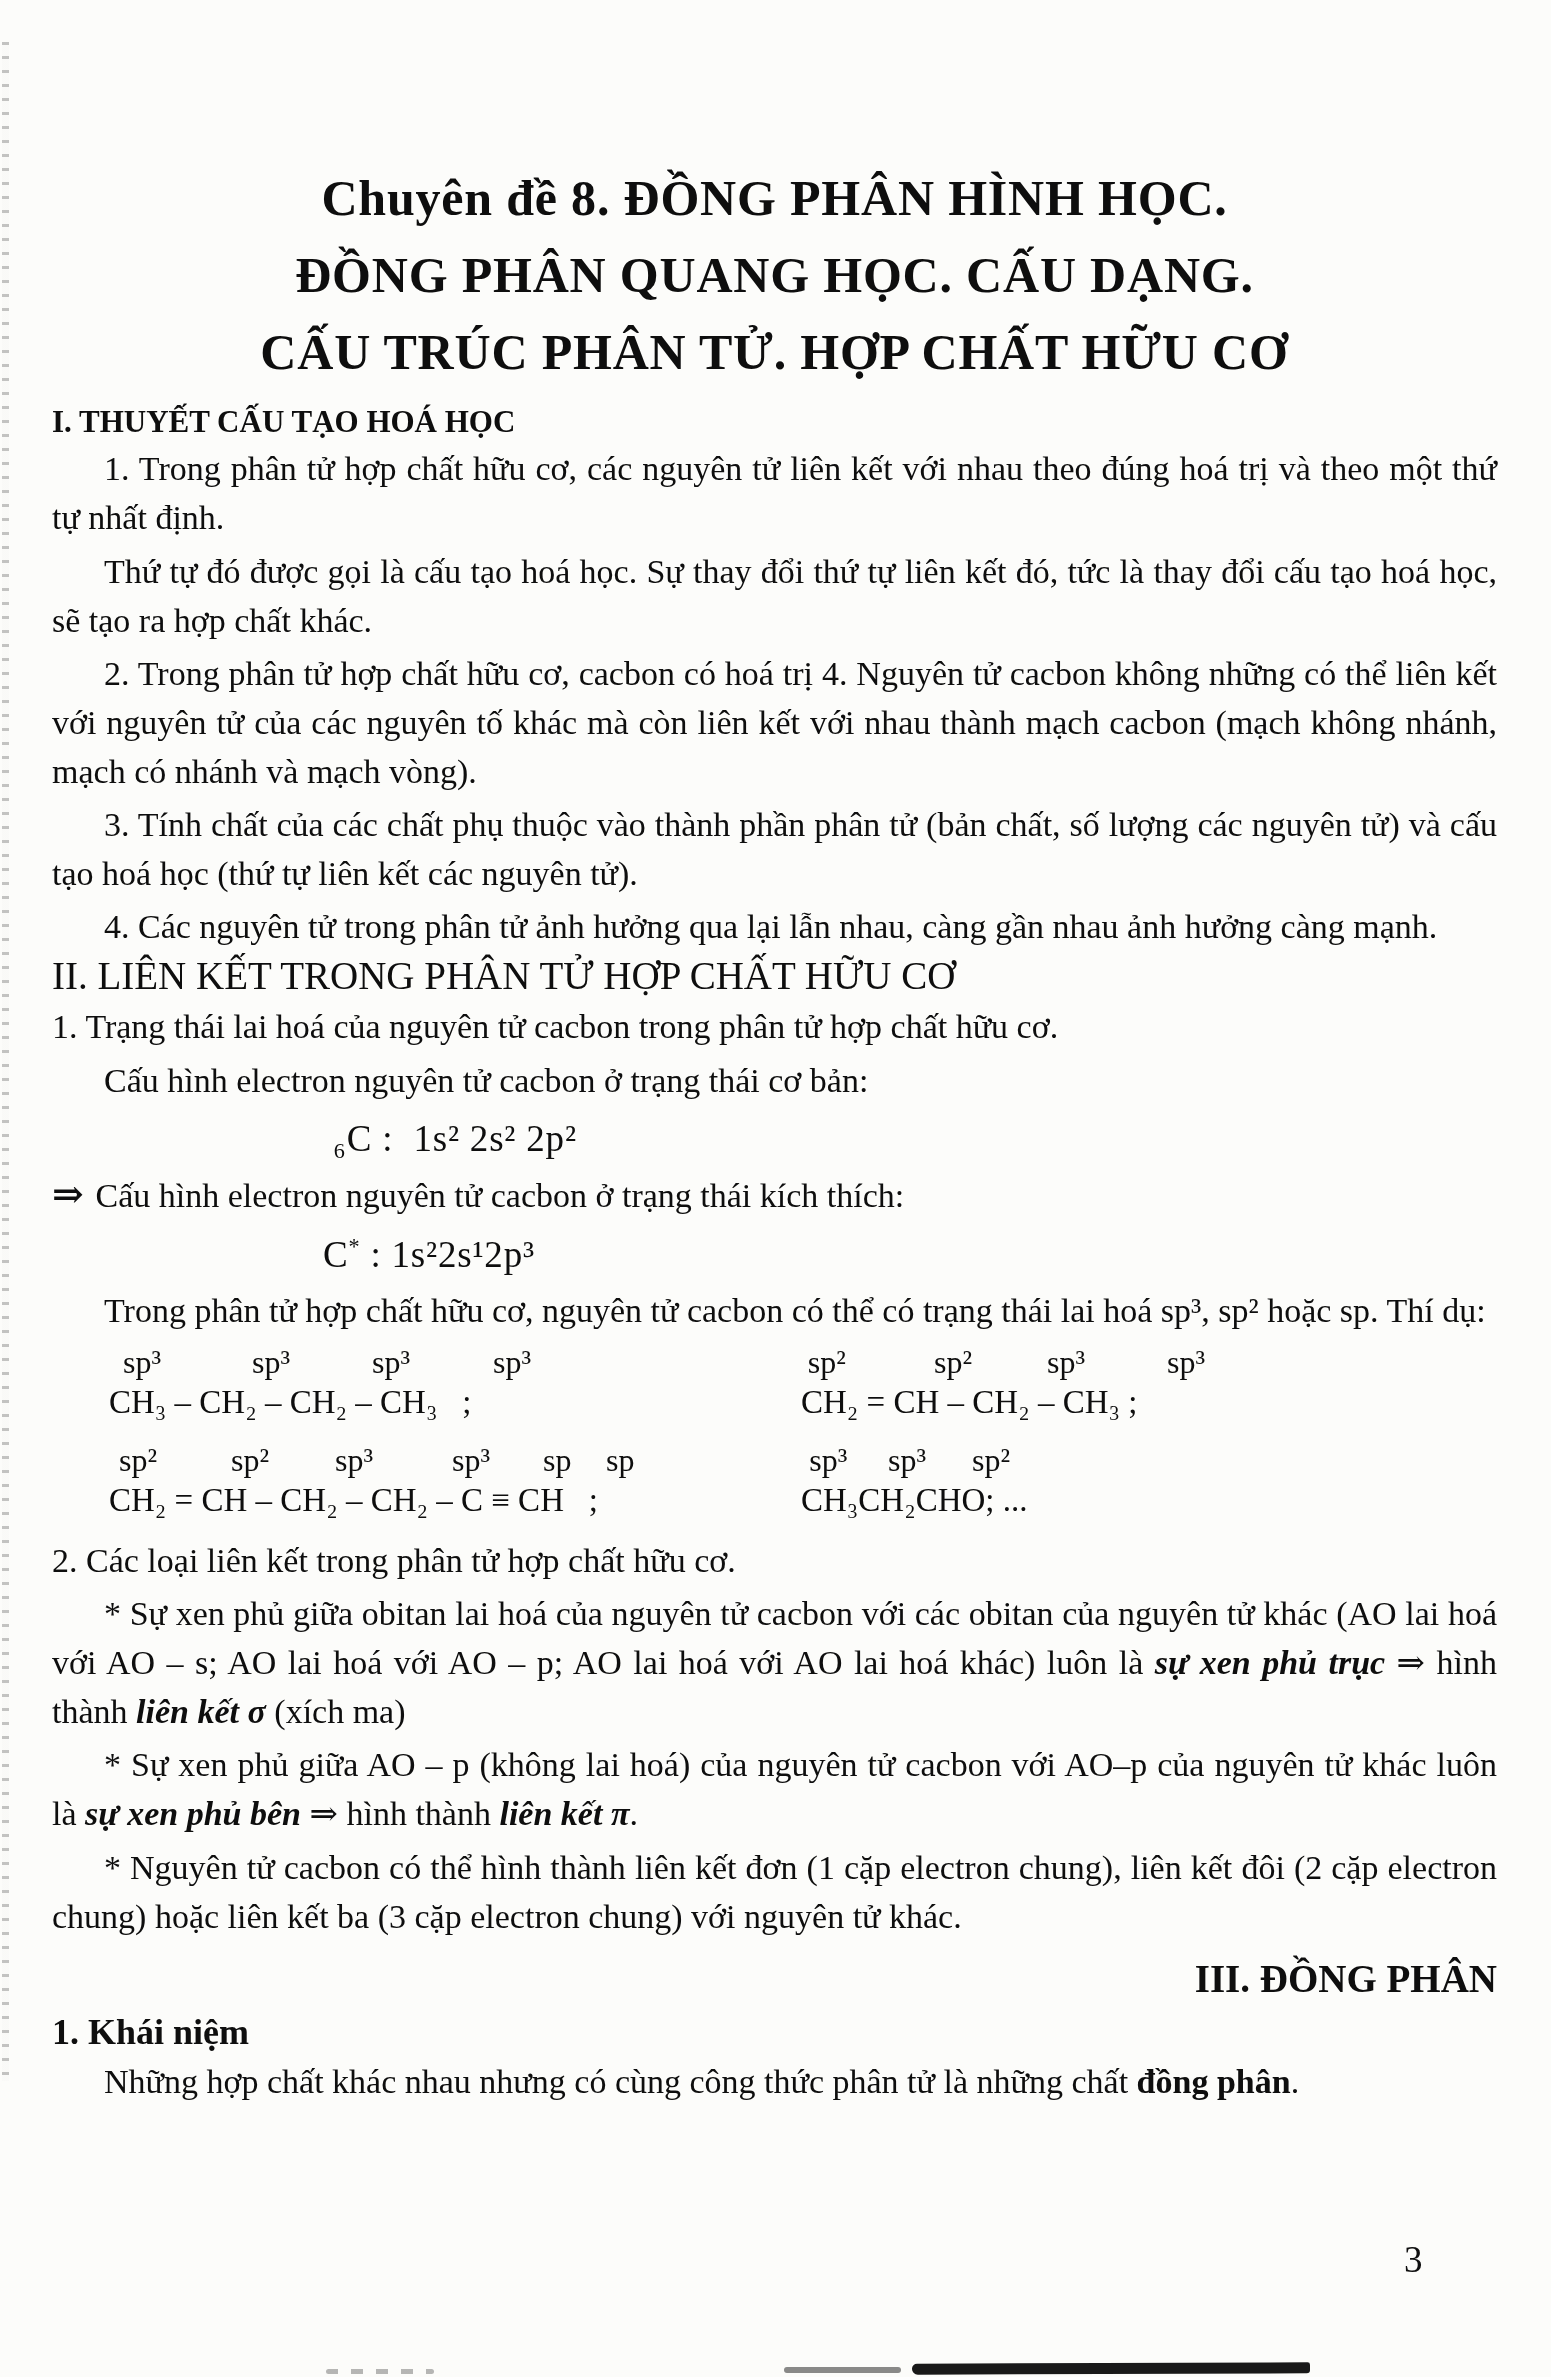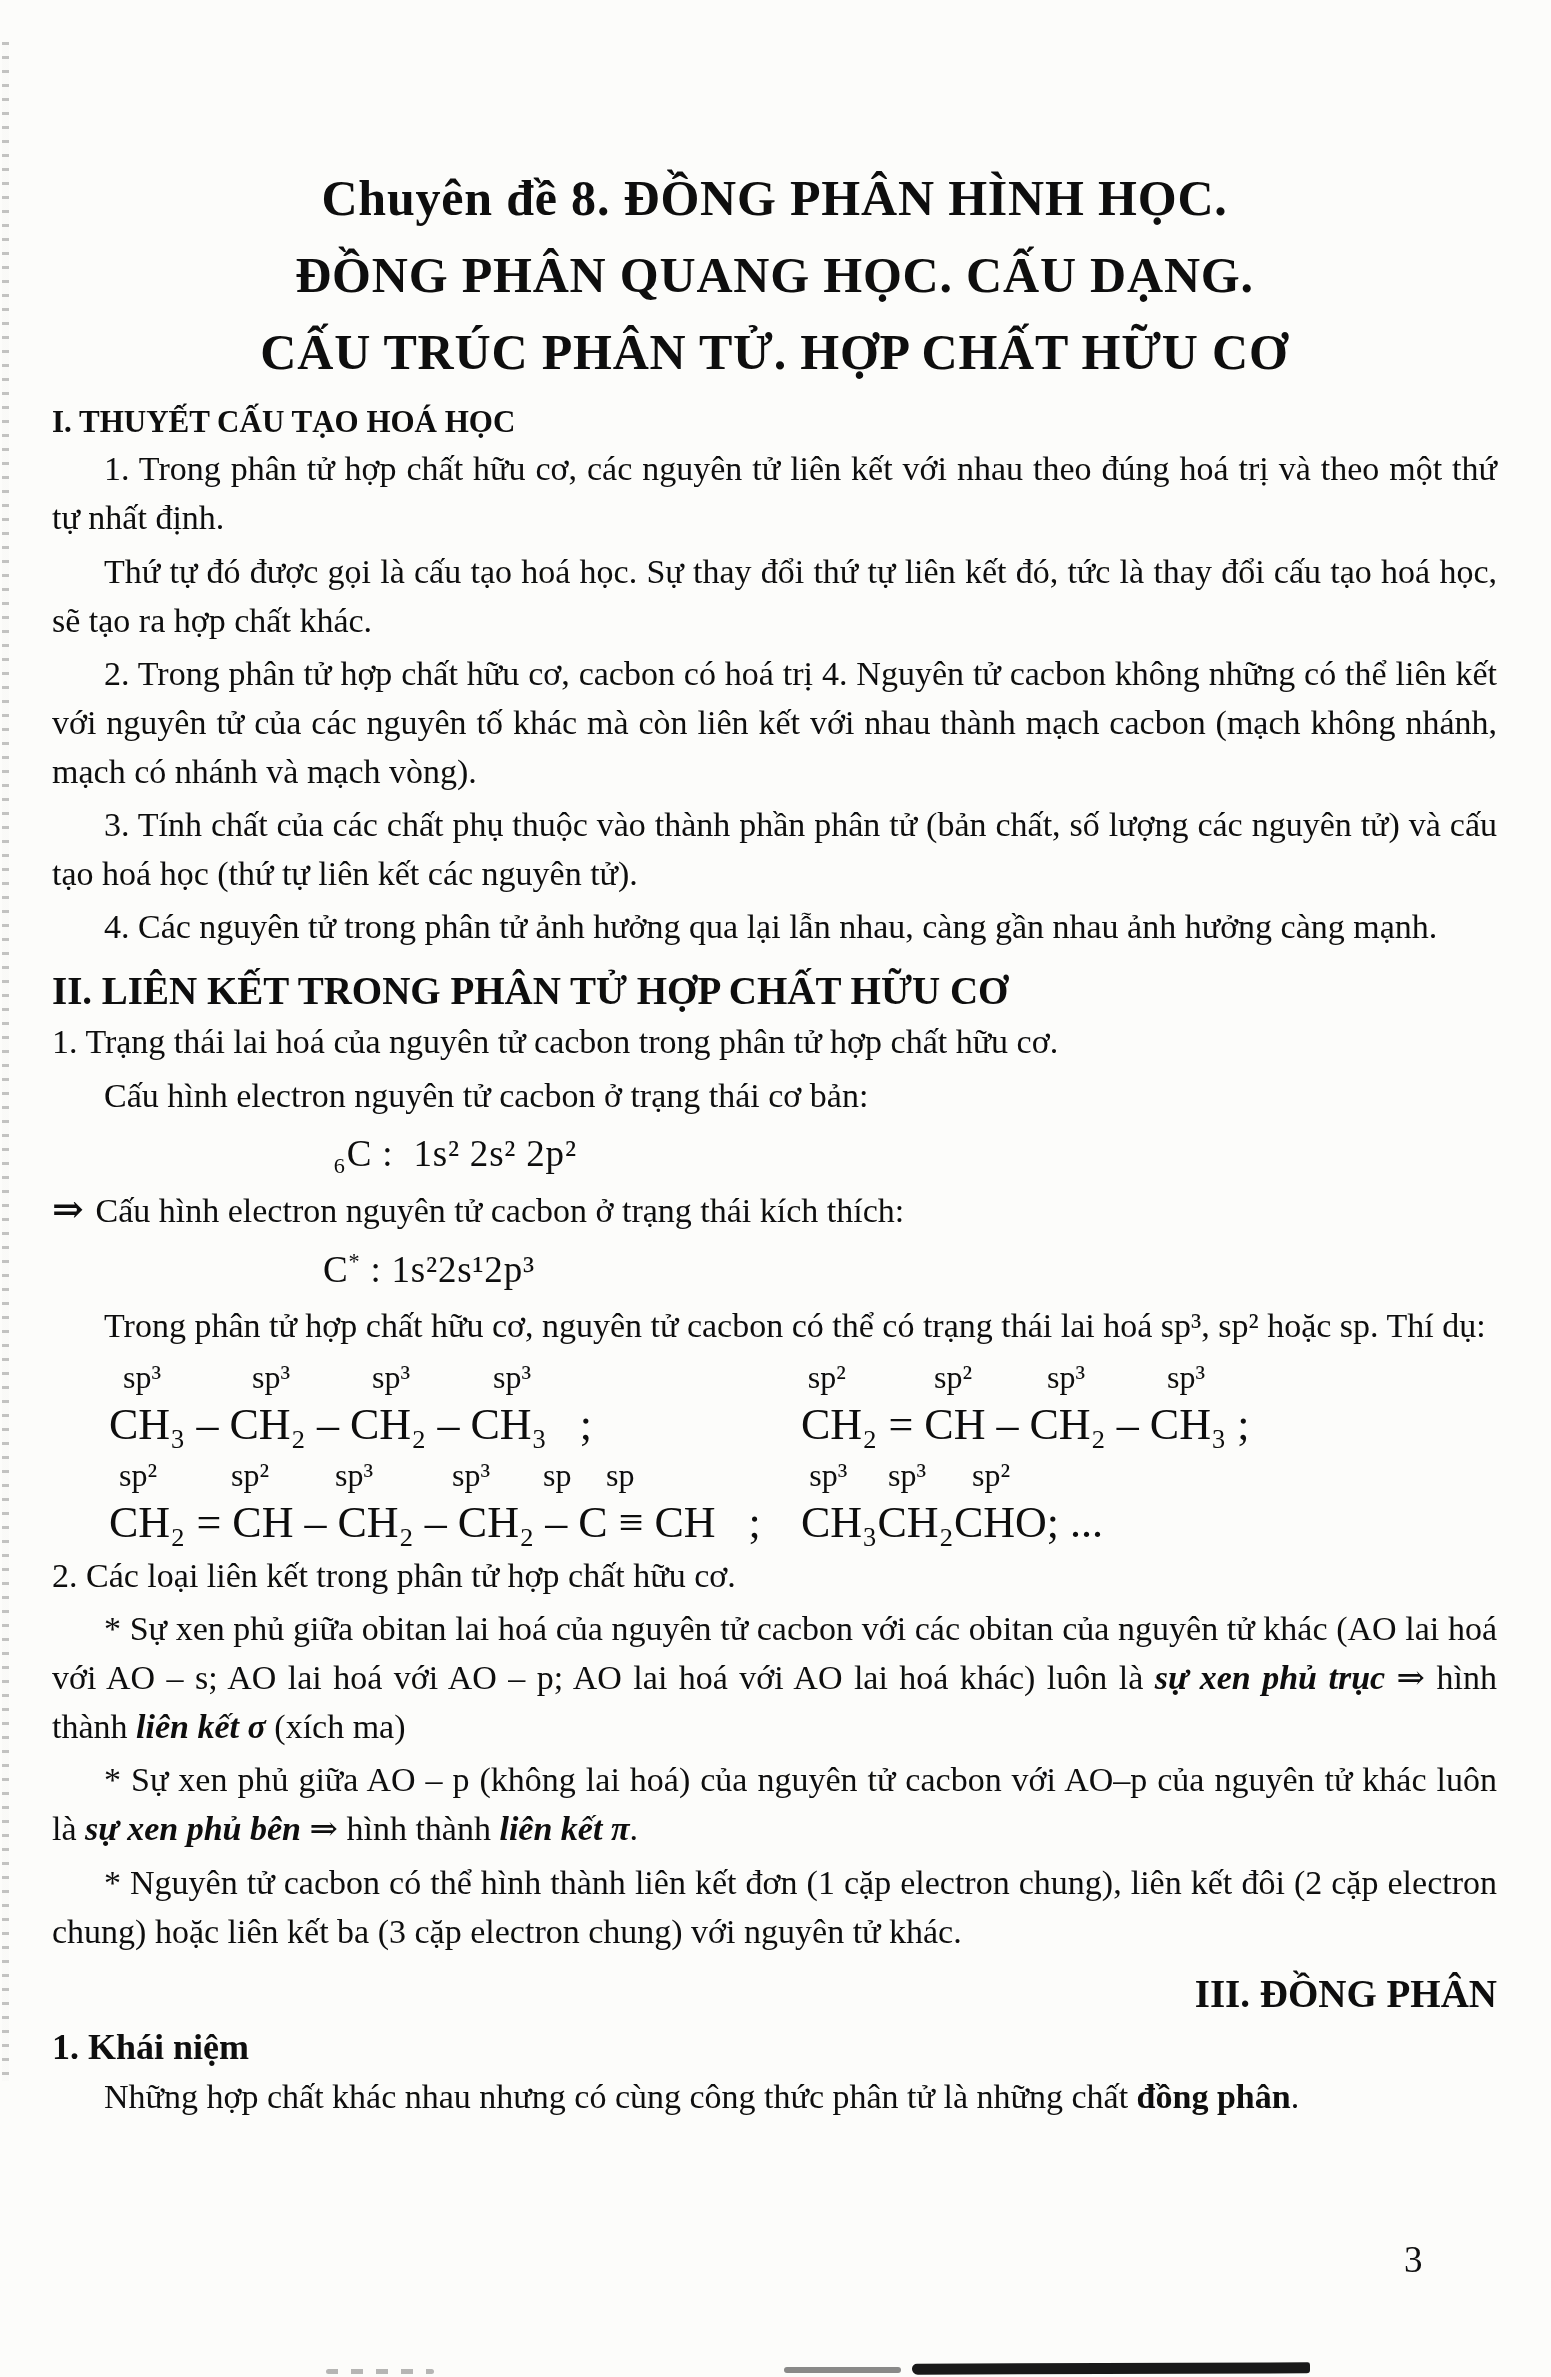--- a/index.html
+++ b/index.html
@@ -11,21 +11,21 @@
     font-family:"Liberation Serif","DejaVu Serif",serif;
     color:#0e0e0e;
     overflow:hidden;
   }
   .content {
     position:absolute; left:52px; right:55px; top:125px;
   }
   .title { text-align:center; font-weight:bold; font-size:50px; line-height:77px; letter-spacing:0.8px; margin-top:35px; }
   .h-a   { font-size:38px; font-weight:bold; margin-top:30px; }
   .h-1   { font-size:31px; font-weight:bold; margin-top:13.3px; }
-  .h-2   { font-size:39px; font-weight:bold; margin-top:17px; }
+  .h-2   { font-size:39px; font-weight:normal; margin-top:2px; }
   .h-3   { font-size:39px; font-weight:bold; margin-top:15px;text-align:right; }
   .h-sub { font-size:36px; font-weight:bold; margin-top:10px; }
   p.body {
     font-size:34px; line-height:49px; margin:4.2px 0 0 0;
     text-align:justify;
   }
   .indent { text-indent:52px; }
   .flush  { text-indent:0; }
   .bi { font-weight:bold; font-style:italic; }
   .b  { font-weight:bold; }
@@ -35,21 +35,21 @@
   }
   .sup { vertical-align:super; font-size:60%; line-height:0; }
   .arrow-line { margin-left:48px; text-indent:0; }
   .arrow-glyph { font-size:38px; font-weight:bold; padding-right:11.7px; }
   .examples { margin-top:8.3px; }
   .ex-row { display:flex; margin-top:3.3px; }
   .ex-cell { position:relative; height:87px; }
   .ex-left { width:749px; }
   .ex-right { flex:1; }
   .spl { position:absolute; top:0; font-size:32px; white-space:pre; }
-  .exf { position:absolute; top:40px; font-size:44px; white-space:pre; }
+  .exf { position:absolute; top:40px; font-size:33px; white-space:pre; }
   .page-number { position:absolute; left:1404px; top:2238px; font-size:37px; }
   .edge-left {
     position:absolute; left:1.7px; top:42px; width:7.5px; height:2039px;
     background:
       repeating-linear-gradient(180deg,
         rgba(20,20,20,0.45) 0px, rgba(20,20,20,0.45) 3.3px,
         rgba(20,20,20,0.02) 3.3px, rgba(20,20,20,0.02) 14px);
     opacity:.55;
   }
   .smudge-main {

